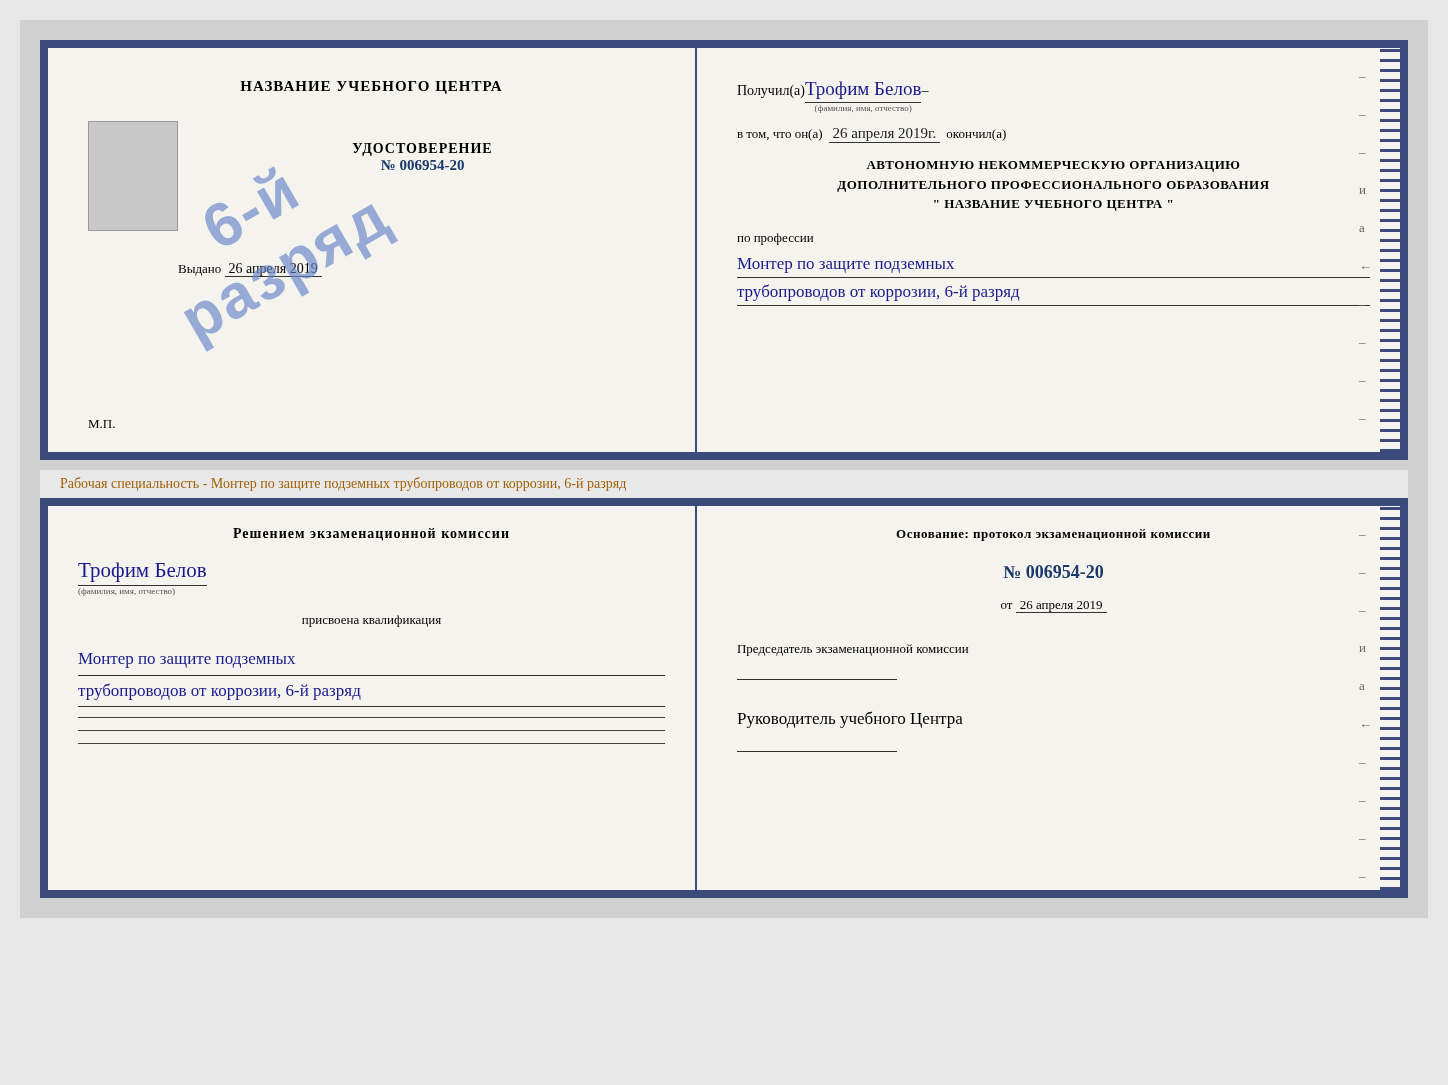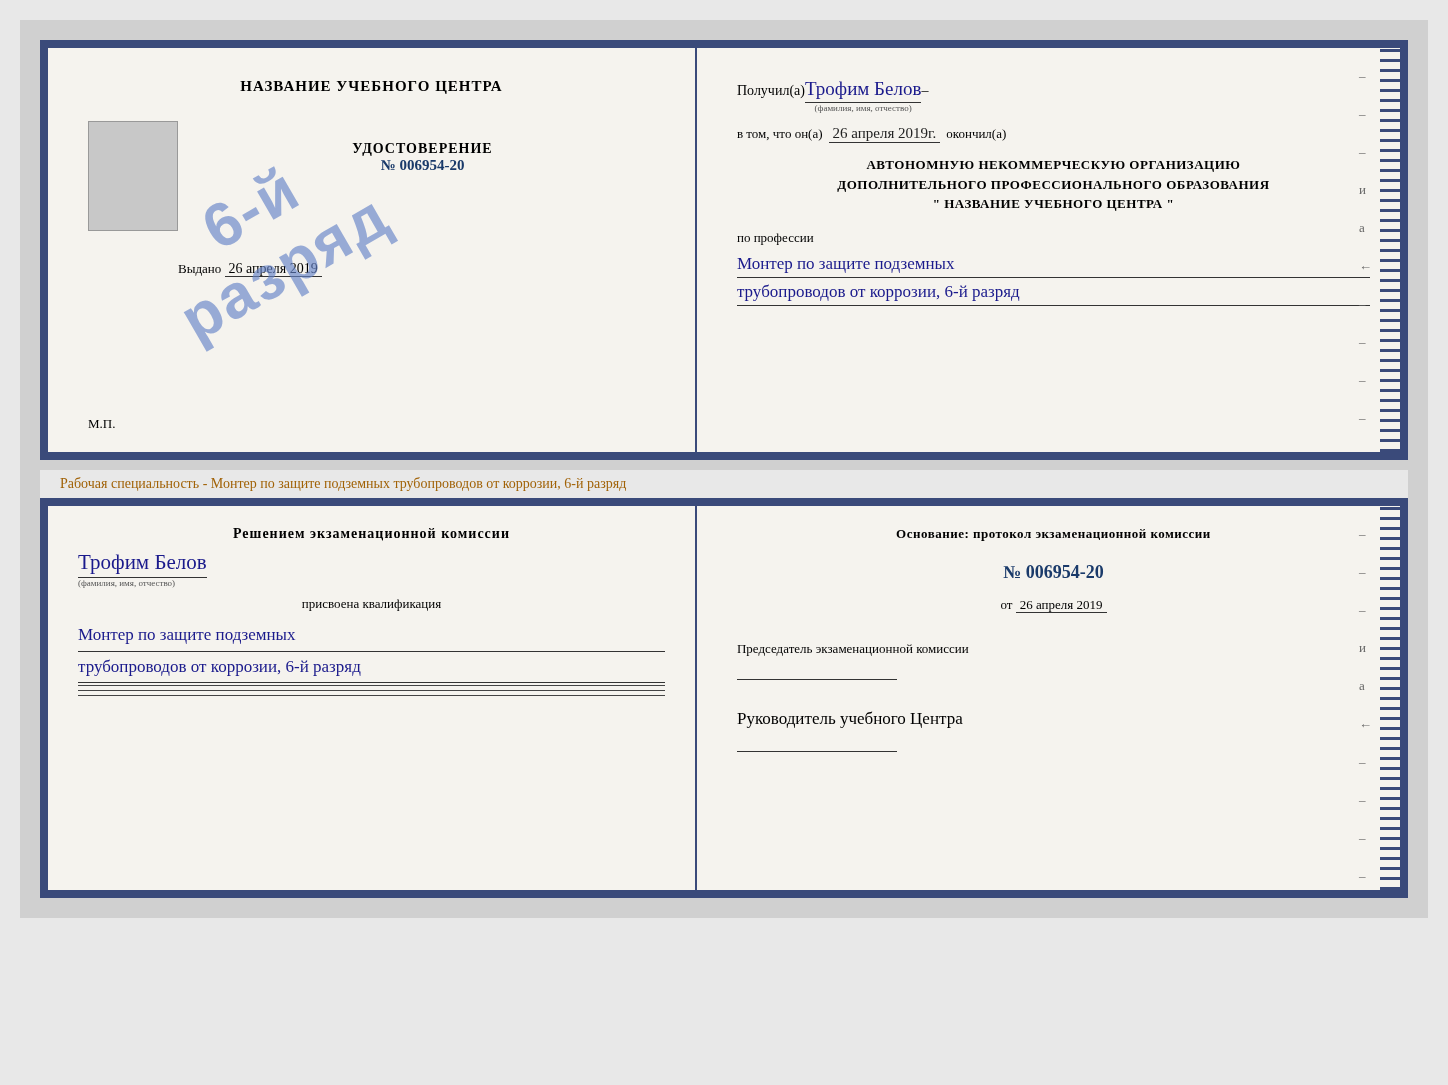--- a/index.html
+++ b/index.html
@@ -202,20 +202,21 @@
       min-height: 400px;
       position: relative;
     }
 
     .cert-bottom-left {
       width: 48%;
       border-right: 2px solid #3a4a7a;
       padding: 20px 30px;
       display: flex;
       flex-direction: column;
+      gap: 8px;
     }
 
     .cert-bottom-right {
       width: 52%;
       padding: 20px 30px 20px 40px;
       display: flex;
       flex-direction: column;
       gap: 10px;
     }
 

